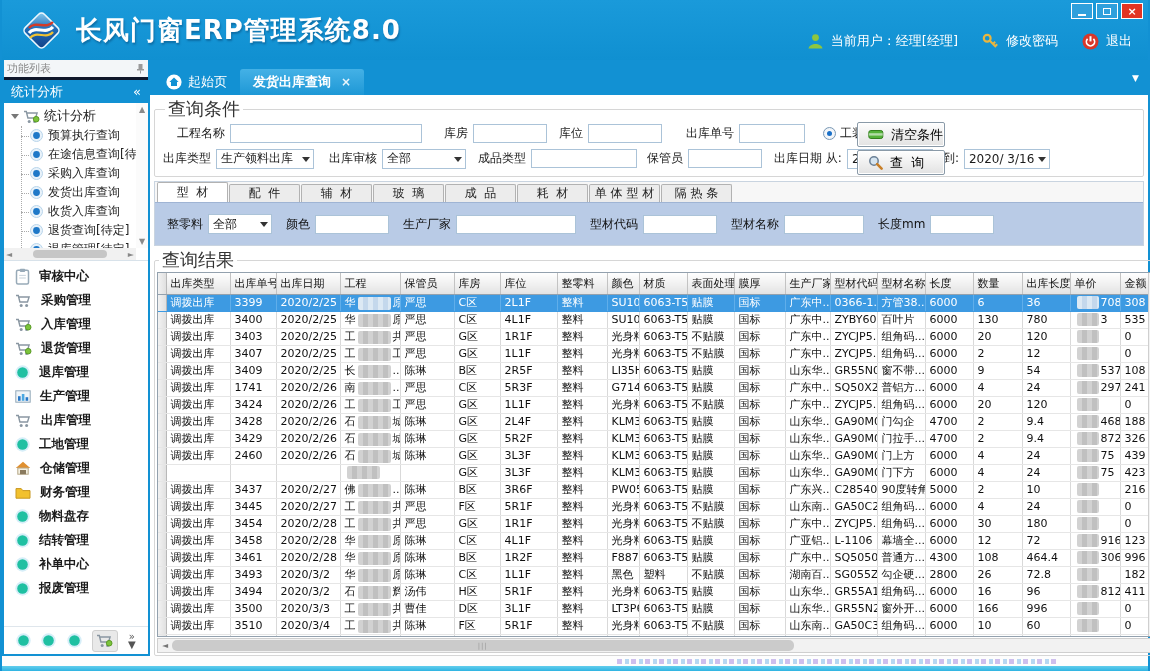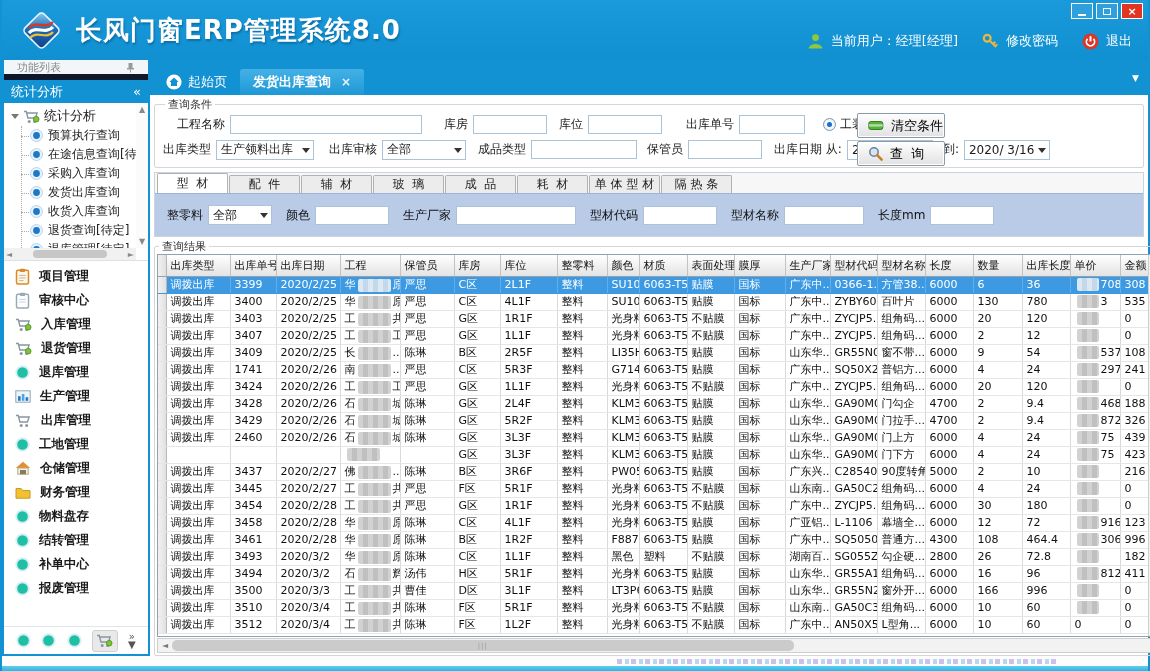--- a/index.html
+++ b/index.html
@@ -17,21 +17,21 @@
   .win-btn .box{width:8px;height:7px;border:1px solid #fff;}
   .win-btn.close{background:#e23423;font-weight:bold;}
   .userbar{position:absolute;right:16px;top:32px;display:flex;align-items:center;gap:7px;color:#fff;font-size:13px;}
   .userbar .gap{width:10px;}
 
   
   .body-row{flex:1;display:flex;min-height:0;}
 
   
   .sidebar{width:148px;flex:none;display:flex;flex-direction:column;background:#fff;border:2px solid #1291d3;border-top:none;min-height:0;}
-  .func-header{height:20px;flex:none;background:#f3f6f8;color:#8a8a8a;font-size:11px;display:flex;align-items:center;justify-content:space-between;padding:0 13px;border-bottom:6px solid #0f172a;}
+  .func-header{height:20px;flex:none;background:#f3f6f8;color:#8a8a8a;font-size:11px;display:flex;align-items:center;justify-content:space-between;padding:0 3px;border-bottom:3px solid #0f172a;}
   .group-header{height:23px;flex:none;background:#1291d3;color:#fff;font-size:13px;display:flex;align-items:center;justify-content:space-between;padding:0 7px;}
   .group-header .collapse{font-size:13px;cursor:pointer;}
   .tree-panel{height:158px;flex:none;position:relative;overflow:hidden;border-bottom:1px solid #d8e2ea;}
   .tree{padding:3px 0 0 5px;font-size:12px;color:#222;}
   .tree-root{display:flex;align-items:center;gap:4px;height:20px;font-size:13px;}
   .expander{width:0;height:0;border-left:4px solid transparent;border-right:4px solid transparent;border-top:5px solid #777;margin-left:2px;}
   .tree-children{position:relative;margin-left:9px;}
   .tree-children::before{content:"";position:absolute;left:3px;top:0;bottom:9px;border-left:1px dotted #aaa;}
   .tree-item{display:flex;align-items:center;gap:5px;height:19px;padding-left:12px;position:relative;white-space:nowrap;cursor:pointer;}
   .tree-item::before{content:"";position:absolute;left:3px;top:50%;width:8px;border-top:1px dotted #aaa;}
@@ -47,21 +47,21 @@
   
   .main{flex:1;display:flex;flex-direction:column;min-width:0;background:#fff;}
   .tabbar{height:35px;flex:none;background:#1291d3;display:flex;align-items:flex-end;padding-left:3px;position:relative;}
   .tab{height:26px;display:flex;align-items:center;gap:6px;color:#fff;font-size:13px;padding:0 13px;cursor:pointer;}
   .tab.active{background:linear-gradient(#44b1e6,#1e98d6);font-weight:bold;border-radius:3px 3px 0 0;}
   .tab-close{margin-left:4px;font-size:12px;opacity:.9;cursor:pointer;}
   .tab-overflow{position:absolute;right:9px;top:13px;color:#fff;font-size:9px;cursor:pointer;}
   .ic{display:inline-flex;align-items:center;}
 
   fieldset.gbox{margin:2px 4px 0 4px;border:1px solid #d6d6d6;border-radius:2px;padding:0 8px 5px 8px;}
-  fieldset.gbox legend{font-size:11px;color:#333;padding:0 3px;margin-left:2px;}
+  fieldset.gbox legend{font-size:18px;color:#333;padding:0 3px;margin-left:2px;}
   .q-row{display:flex;align-items:center;height:25px;font-size:12px;color:#1a1a1a;white-space:nowrap;}
   .q-label{margin-right:5px;}
   .q-input{height:19px;border:1px solid #abc3d8;font-size:12px;padding:0 3px;background:#fff;}
   .combo{height:20px;border:1px solid #abc3d8;background:#fff;display:inline-flex;align-items:center;justify-content:space-between;font-size:12px;padding:0 3px 0 4px;cursor:pointer;}
   .combo .arr{width:0;height:0;border:4px solid transparent;border-top:5px solid #333;margin-top:5px;margin-left:4px;}
   .radio{width:13px;height:13px;border-radius:50%;border:1px solid #7a98b5;background:radial-gradient(#fff,#e8eef4);position:relative;display:inline-block;cursor:pointer;}
   .radio.checked::after{content:"";position:absolute;inset:3px;background:#1a70c8;border-radius:50%;}
   .rlabel{margin:0 14px 0 4px;}
   .btn{height:25px;border:1px solid #8a9aa8;background:linear-gradient(#fefefe,#e2e2e2);display:inline-flex;align-items:center;gap:7px;padding:0 10px;font-size:13px;border-radius:2px;cursor:pointer;box-shadow:inset 0 0 0 1px #fff;}
   .btn span{white-space:pre;}
@@ -261,36 +261,36 @@
         <div class="tree-hscroll">
             <span>◄</span>
             <span class="tree-hthumb"></span>
             <span>►</span>
           </div>
       </div>
       <div class="modules">
           <div class="module-item">
             <span class="ic">
               <svg width="15" height="17" viewBox="0 0 15 17">
-                <rect x="1.5" y="2.2" width="12" height="13.8" rx="1.5" fill="#fdf6e8" stroke="#d98a2b" stroke-width="1.5"></rect>
-                <rect x="4.8" y="0.8" width="5.4" height="3.2" rx="1" fill="#d98a2b"></rect>
-                <path d="M4.2 7.4 h6.6 M4.2 10 h6.6 M4.2 12.6 h4.4" stroke="#c5b79a" stroke-width="1"></path>
-              </svg>
-            </span>
-            <span>项目管理</span>
-          </div>
-          <div class="module-item">
-            <span class="ic">
-              <svg width="15" height="17" viewBox="0 0 15 17">
                 <rect x="1.5" y="2.2" width="12" height="13.8" rx="1.5" fill="#fff" stroke="#98aab8" stroke-width="1.5"></rect>
                 <rect x="4.8" y="0.8" width="5.4" height="3.2" rx="1" fill="#98aab8"></rect>
                 <path d="M4.2 7.4 h6.6 M4.2 10 h6.6" stroke="#c6d2da" stroke-width="1"></path>
               </svg>
             </span>
             <span>审核中心</span>
+          </div>
+          <div class="module-item">
+            <span class="ic">
+              <svg width="17" height="15" viewBox="0 0 17 15">
+                <path d="M1 2.5 h2.3 l1.6 6.5 h7.6 l1.6-5 H4.2" fill="none" stroke="#8a97a2" stroke-width="1.4"></path>
+                <circle cx="6.2" cy="12.4" r="1.5" fill="#8a97a2"></circle>
+                <circle cx="11.6" cy="12.4" r="1.5" fill="#8a97a2"></circle>
+              </svg>
+            </span>
+            <span>采购管理</span>
           </div>
           <div class="module-item">
             <span class="ic">
               <svg width="17" height="15" viewBox="0 0 17 15">
                 <path d="M1 2.5 h2.3 l1.6 6.5 h7.6 l1.6-5 H4.2" fill="none" stroke="#8a97a2" stroke-width="1.4"></path>
                 <circle cx="6.2" cy="12.4" r="1.5" fill="#8a97a2"></circle>
                 <circle cx="11.6" cy="12.4" r="1.5" fill="#8a97a2"></circle>
                 <circle cx="13.2" cy="10.2" r="2.8" fill="#7cc43c" stroke="#5a9a25"></circle>
               </svg>
             </span>

